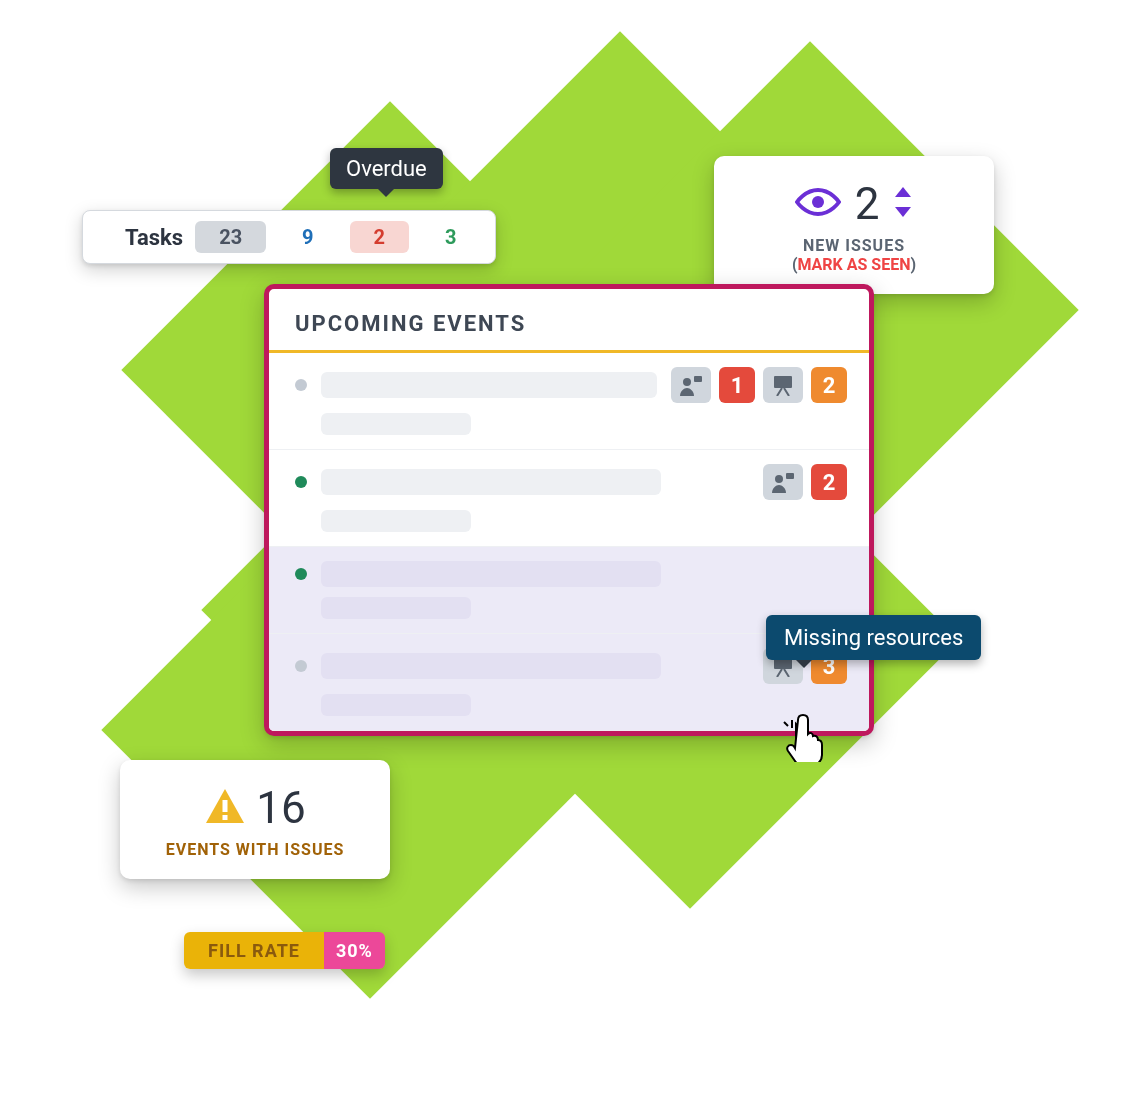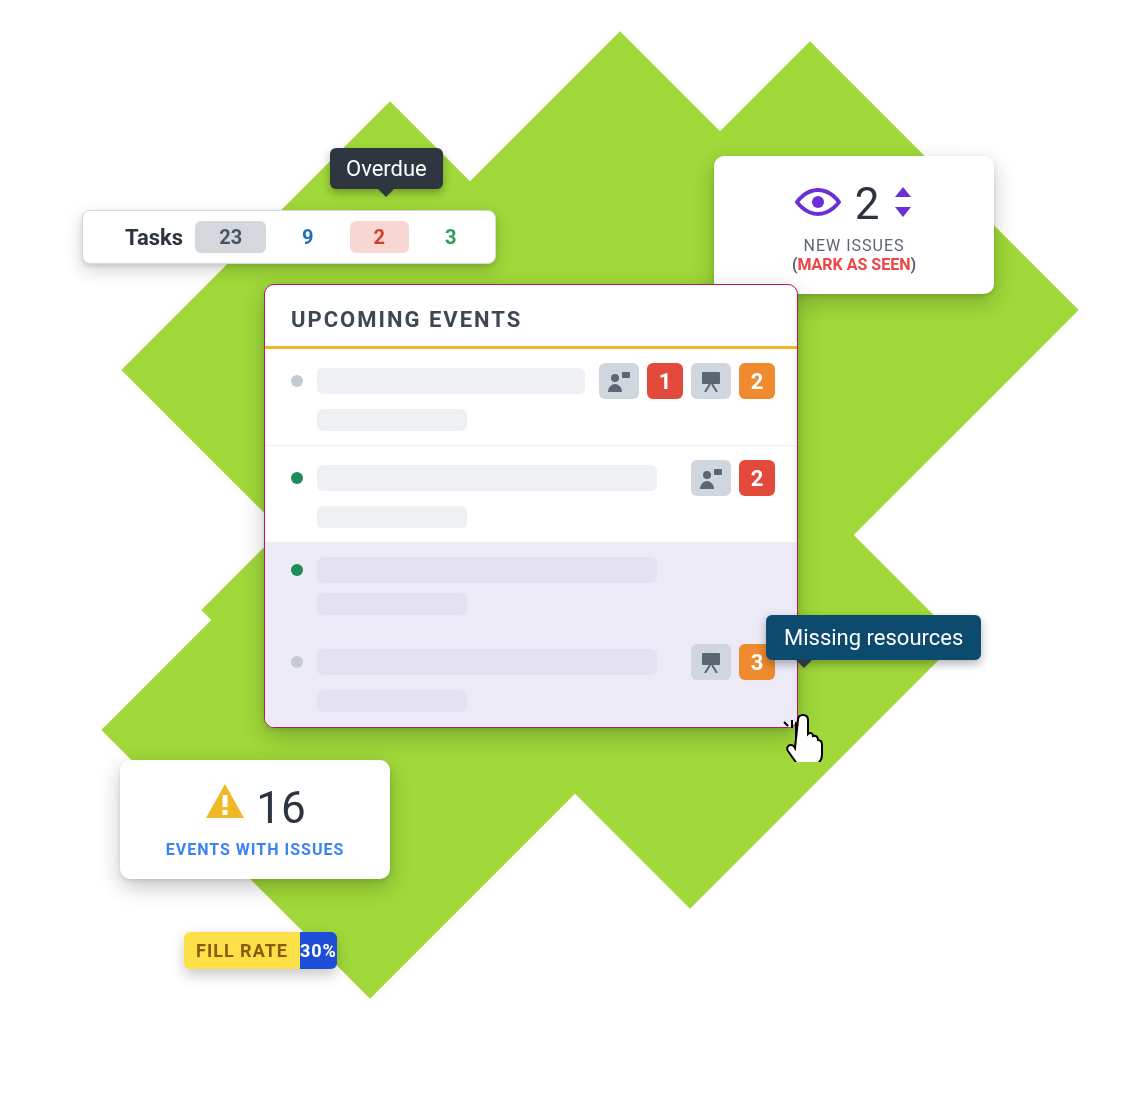--- a/index.html
+++ b/index.html
@@ -85,31 +85,31 @@
   text-align: center;
   padding: 22px 18px 20px;
 }
 .new-issues-top {
   display: flex;
   align-items: center;
   justify-content: center;
   gap: 14px;
 }
 .new-issues-count { font-size: 44px; font-weight: 400; color: #2d3440; }
-.new-issues-label { font-size: 16px; font-weight: 400; color: #5b6572; letter-spacing: 1px; margin-top: 6px; }
+.new-issues-label { font-size: 16px; font-weight: 700; color: #5b6572; letter-spacing: 1px; margin-top: 6px; }
 .new-issues-sub { font-size: 16px; font-weight: 700; color: #5b6572; }
 .mark-seen { color: #ef4444; }
 
 
 .upcoming-card {
   position: absolute;
   left: 264px; top: 284px;
-  width: 534px;
-  background: #fff;
-  border: 1px solid #be185d;
+  width: 610px;
+  background: #fff;
+  border: 5px solid #be185d;
   border-radius: 10px;
   box-shadow: 0 8px 24px rgba(0,0,0,0.22), 0 2px 4px rgba(0,0,0,0.1);
   overflow: hidden;
 }
 .upcoming-title {
   font-size: 22px;
   font-weight: 700;
   color: #3e4754;
   letter-spacing: 2px;
   padding: 22px 26px 14px;
@@ -179,41 +179,41 @@
   left: 120px; top: 760px;
   width: 270px;
   background: #fff;
   border-radius: 10px;
   box-shadow: 0 8px 22px rgba(0,0,0,0.22), 0 2px 4px rgba(0,0,0,0.1);
   text-align: center;
   padding: 22px 16px 20px;
 }
 .events-issues-top {
   display: flex;
-  align-items: flex-start;
+  align-items: center;
   justify-content: center;
   gap: 10px;
 }
 .events-issues-count { font-size: 44px; font-weight: 400; color: #2d3440; }
-.events-issues-label { font-size: 16px; font-weight: 700; color: #3b82f6; letter-spacing: 1px; margin-top: 6px; }
+.events-issues-label { font-size: 16px; font-weight: 700; color: #a16207; letter-spacing: 1px; margin-top: 6px; }
 
 
 .fill-rate {
   position: absolute;
   left: 184px; top: 932px;
   display: flex;
   border-radius: 6px;
   overflow: hidden;
   box-shadow: 0 6px 14px rgba(0,0,0,0.22);
   font-weight: 700;
   font-size: 18px;
   letter-spacing: 1px;
 }
-.fill-rate-label { background: #fde047; color: #8a5a0e; padding: 8px 12px; }
-.fill-rate-value { background: #1d4ed8; color: #fff; padding: 8px 0; }
+.fill-rate-label { background: #eab308; color: #8a5a0e; padding: 8px 24px; }
+.fill-rate-value { background: #ec4899; color: #fff; padding: 8px 12px; }
 </style>
 </head>
 <body>
 
 <div class="bg-shape bg1"></div>
 <div class="bg-shape bg2"></div>
 <div class="bg-shape bg3"></div>
 <div class="bg-shape bg4"></div>
 <div class="bg-shape bg5"></div>
 <div class="bg-shape bg6"></div>

